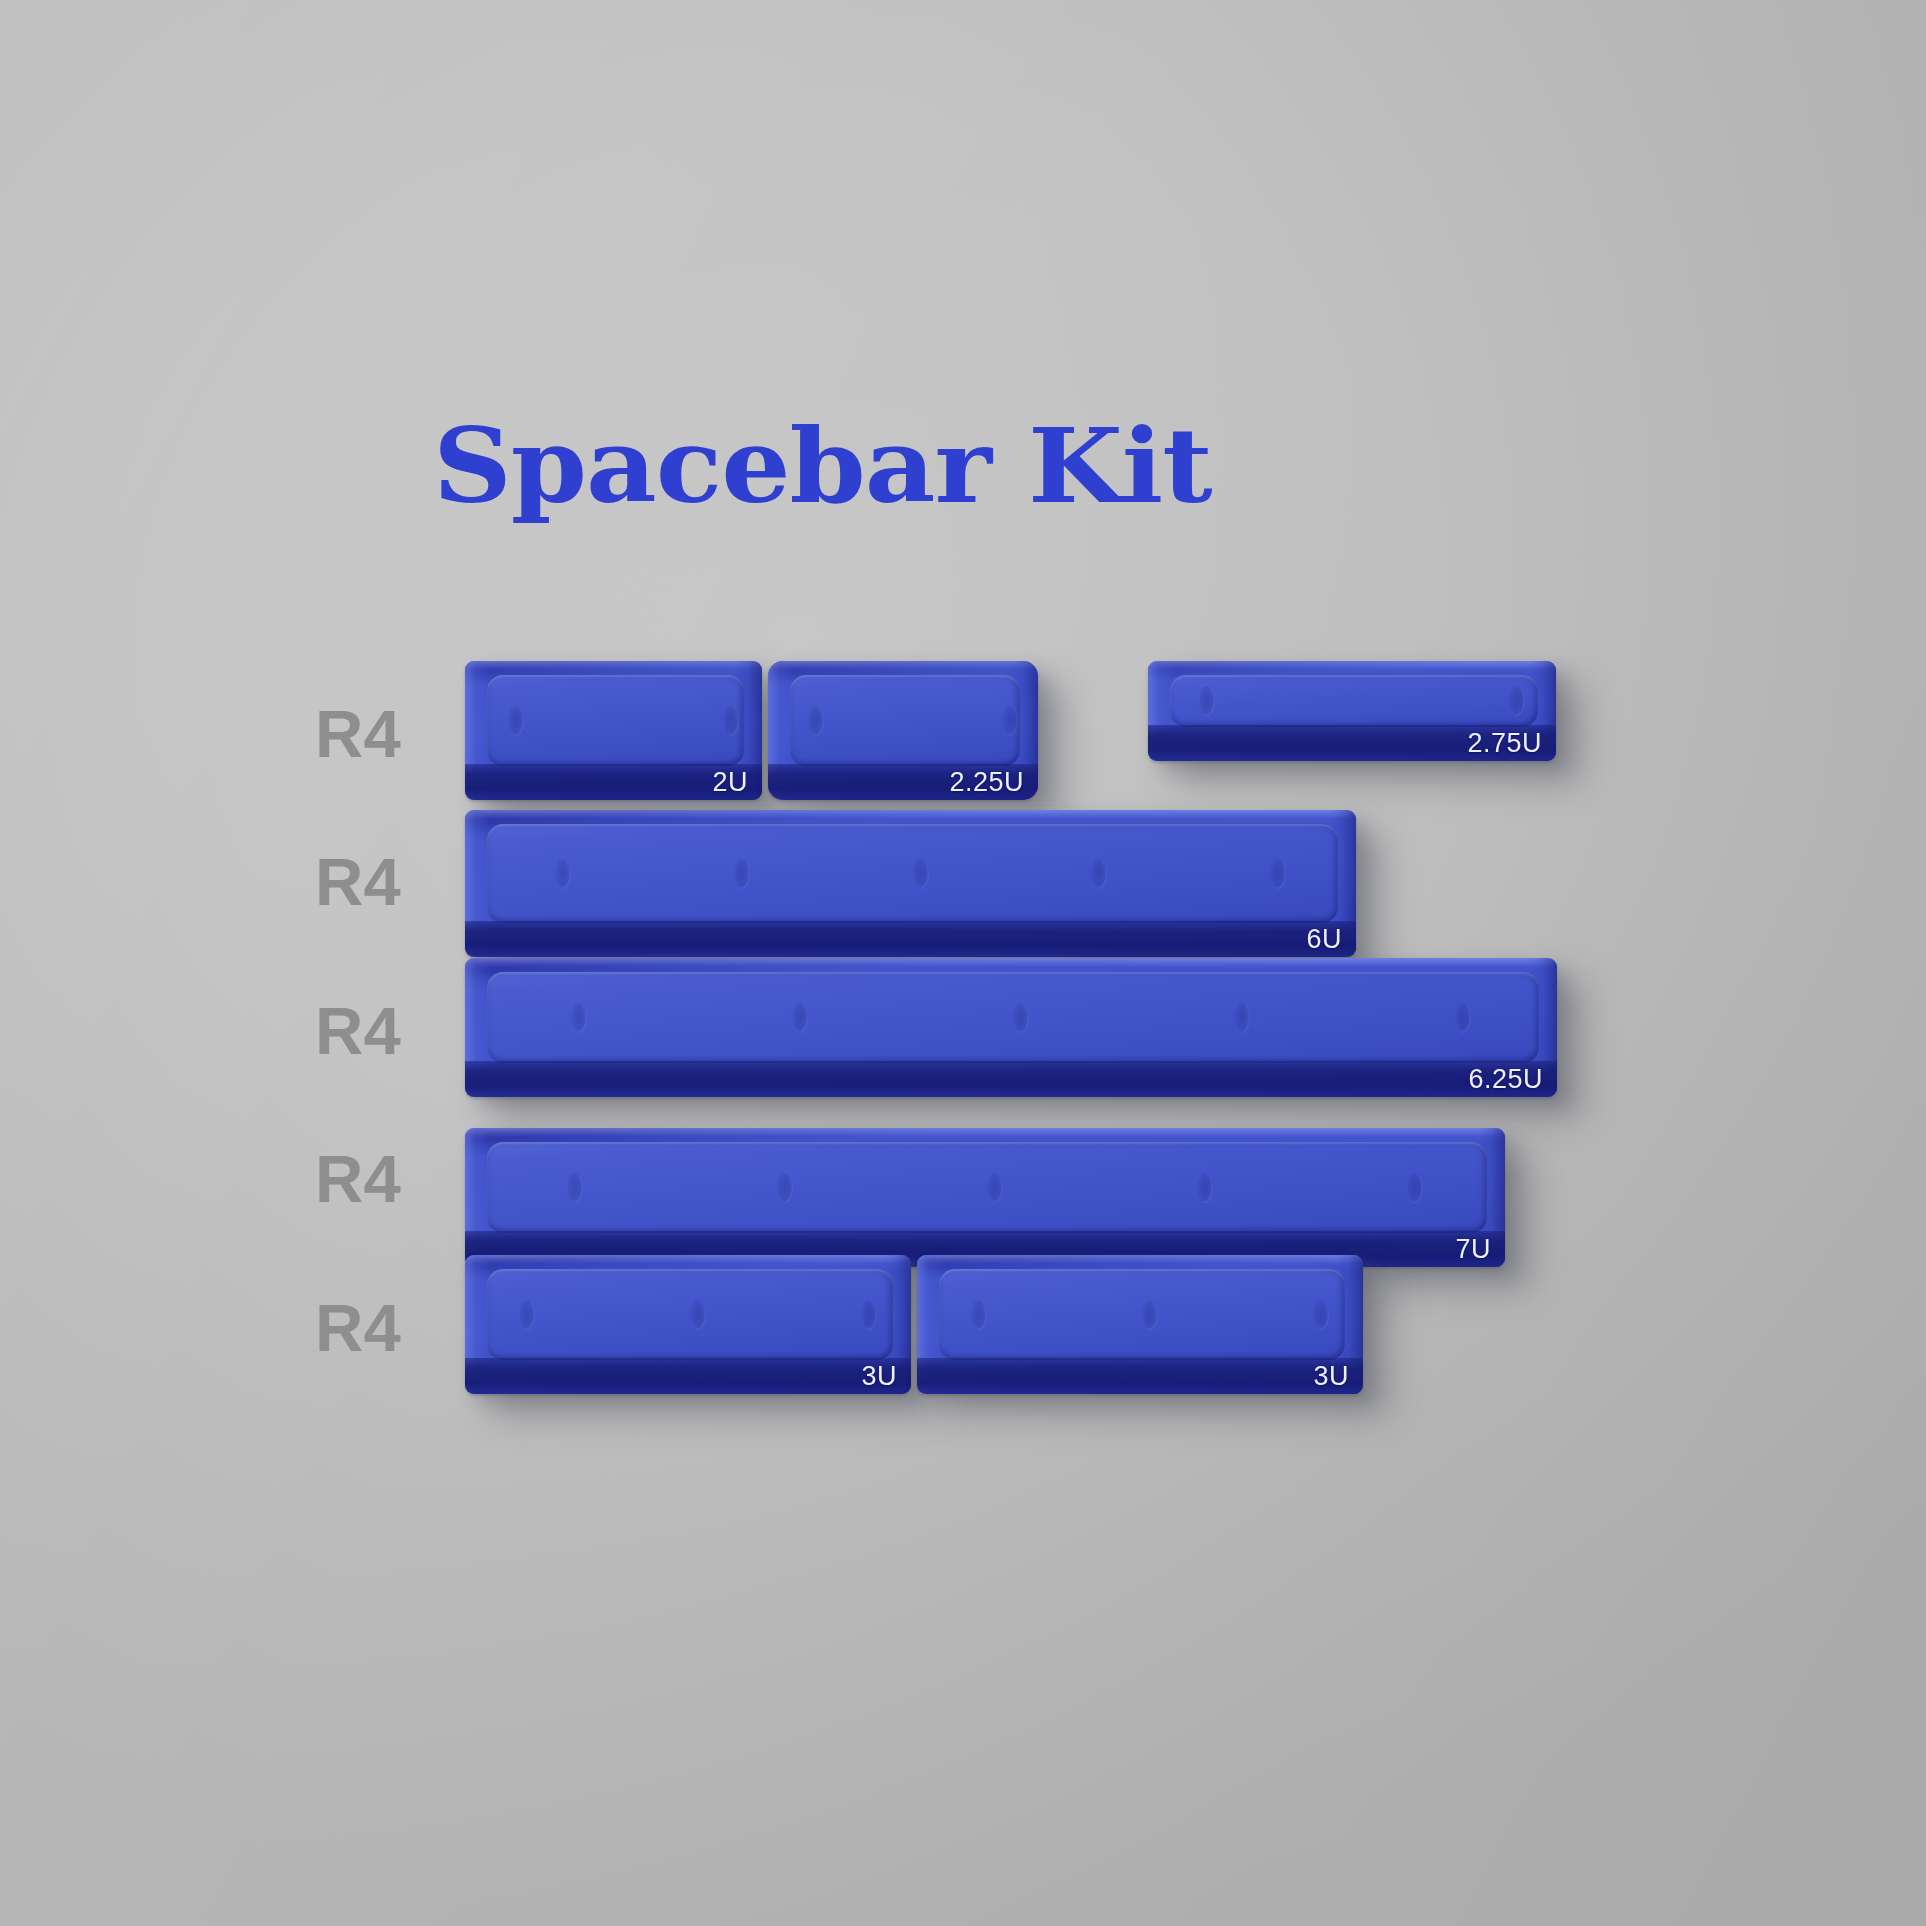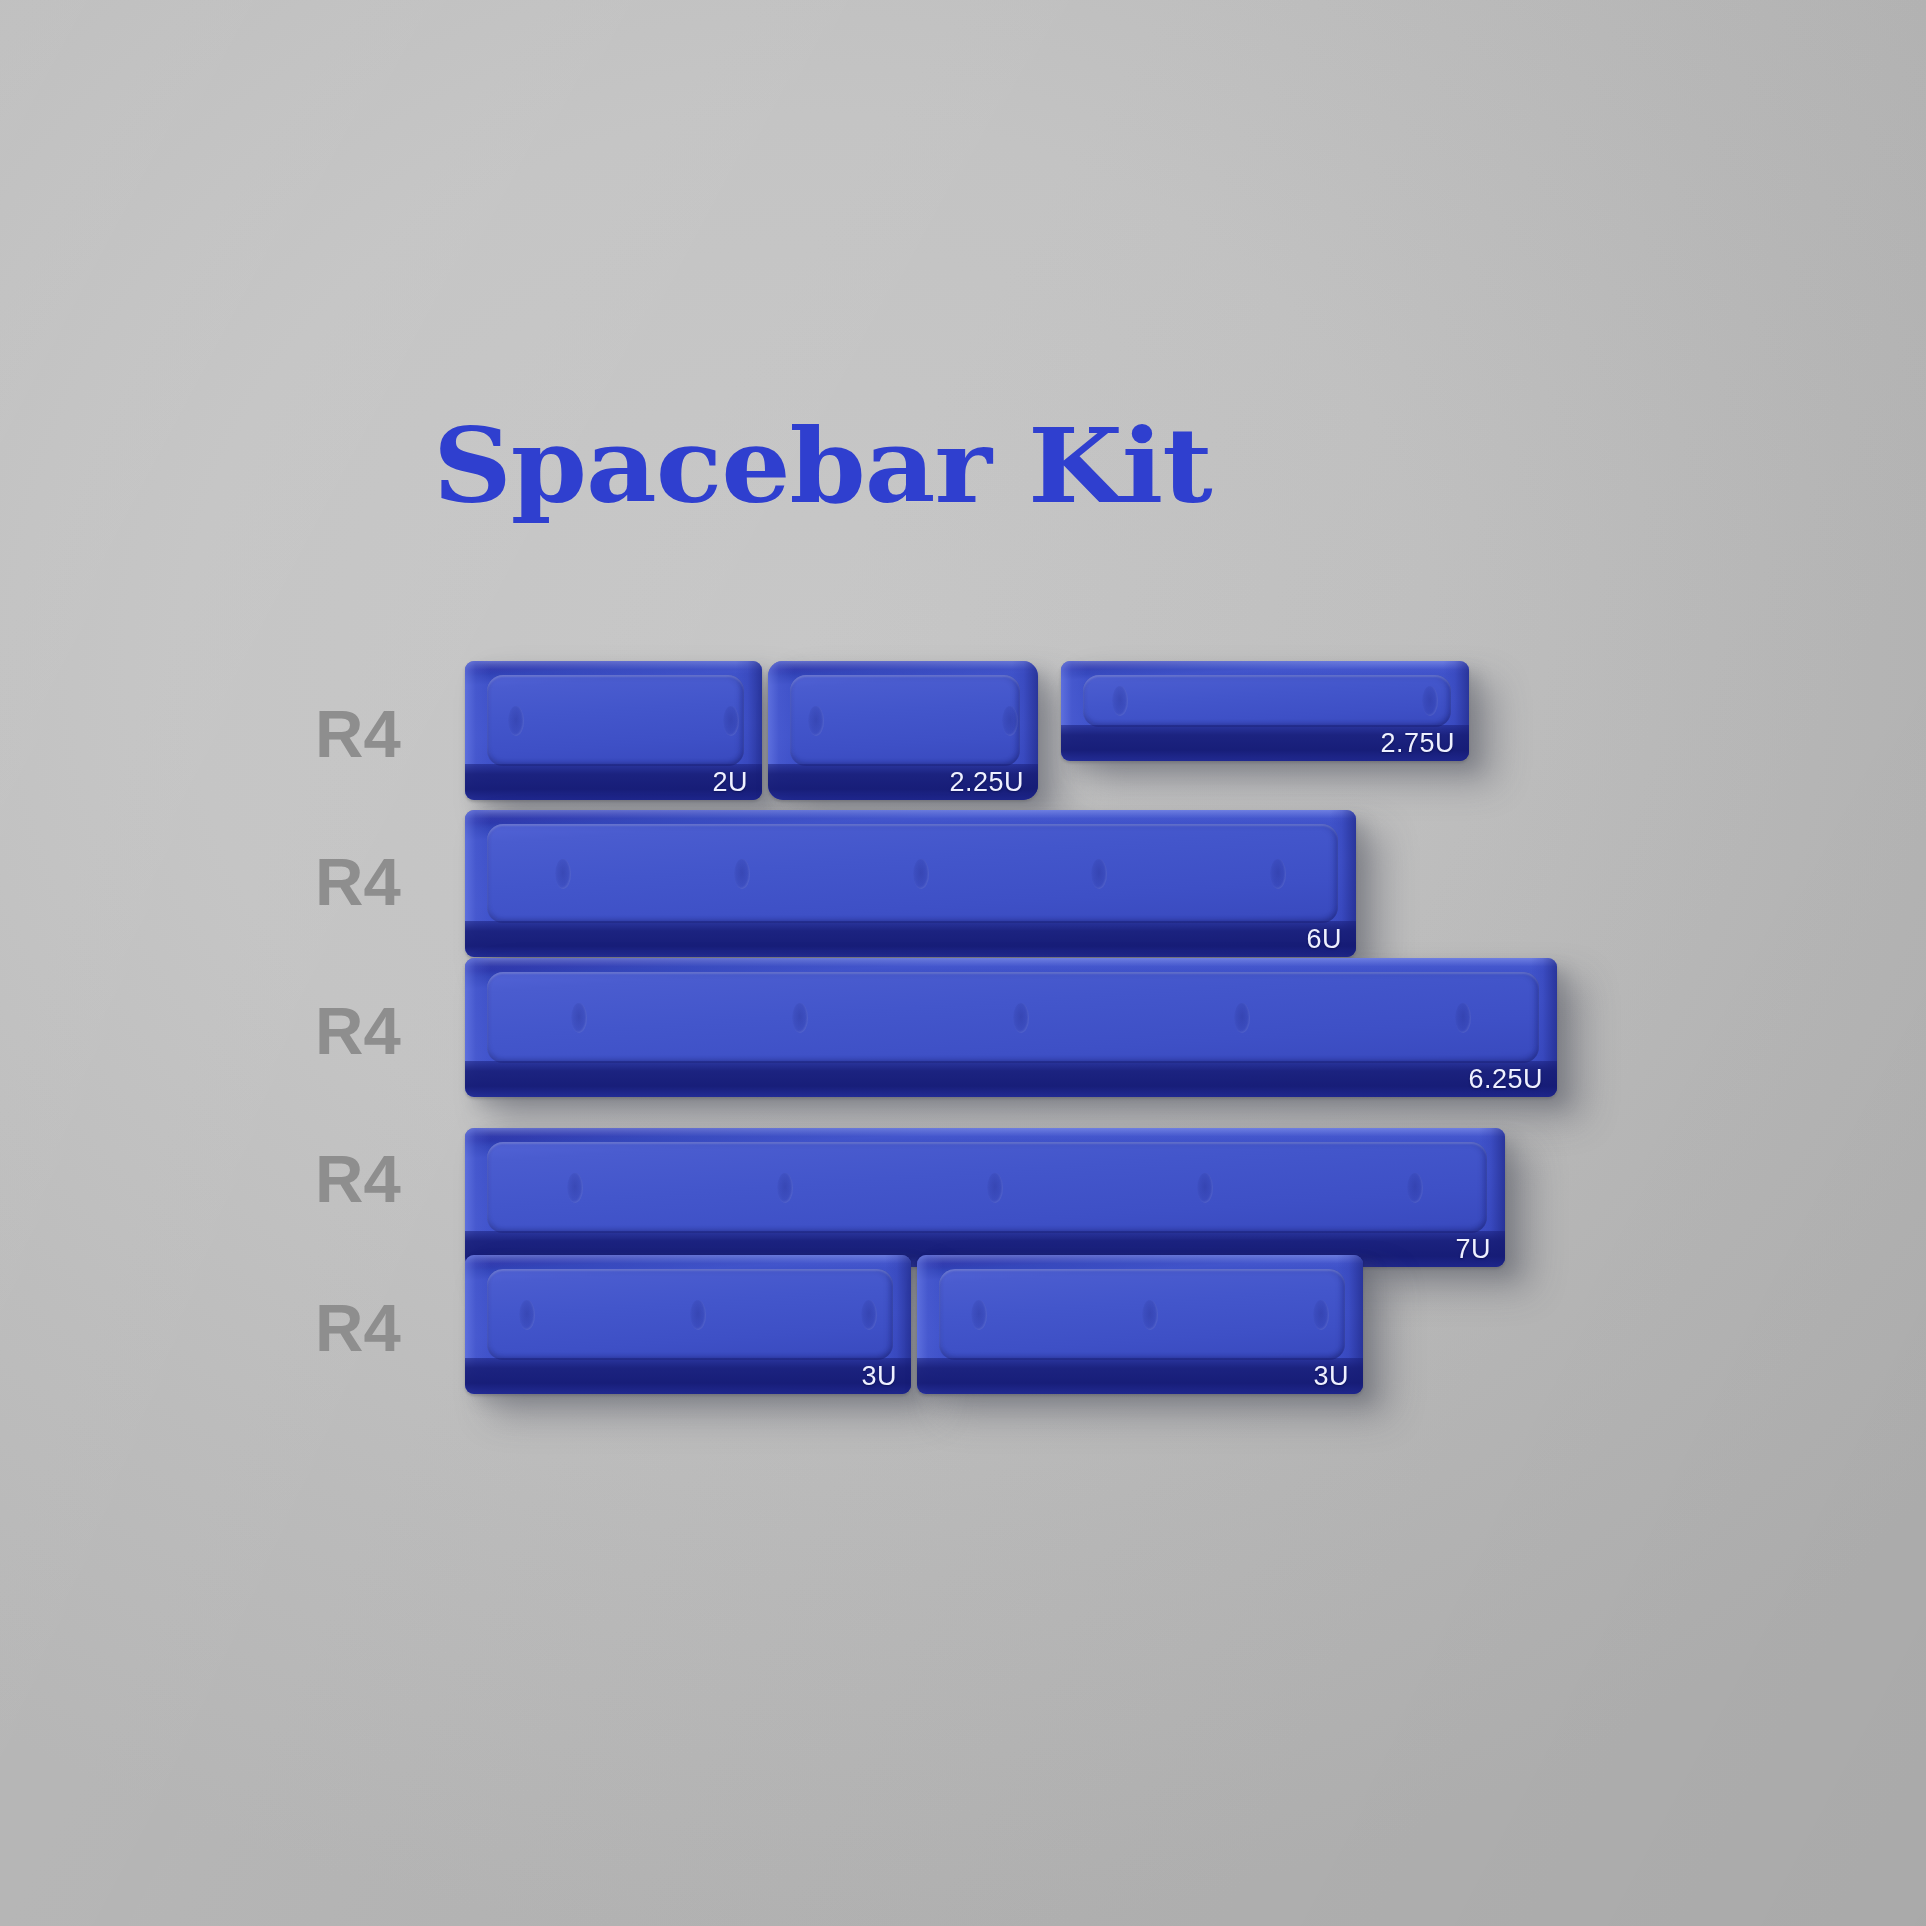--- a/index.html
+++ b/index.html
@@ -193,21 +193,21 @@
         <div class="top">
           <div class="dimple" style="left: 8%;"></div>
           <div class="dimple" style="left: 92%;"></div>
         </div>
         <div class="lip-top"></div>
         <div class="wall-left"></div>
         <div class="wall-right"></div>
         <div class="skirt"></div>
         <div class="size-label">2.25U</div>
       </div>
-      <div class="keycap" style="left: 1061px; top: 661px; width: 408px; height: 100px;">
+      <div class="keycap" style="left: 1148px; top: 661px; width: 408px; height: 100px;">
         <div class="top">
           <div class="dimple" style="left: 8%;"></div>
           <div class="dimple" style="left: 92%;"></div>
         </div>
         <div class="lip-top"></div>
         <div class="wall-left"></div>
         <div class="wall-right"></div>
         <div class="skirt"></div>
         <div class="size-label">2.75U</div>
       </div>

